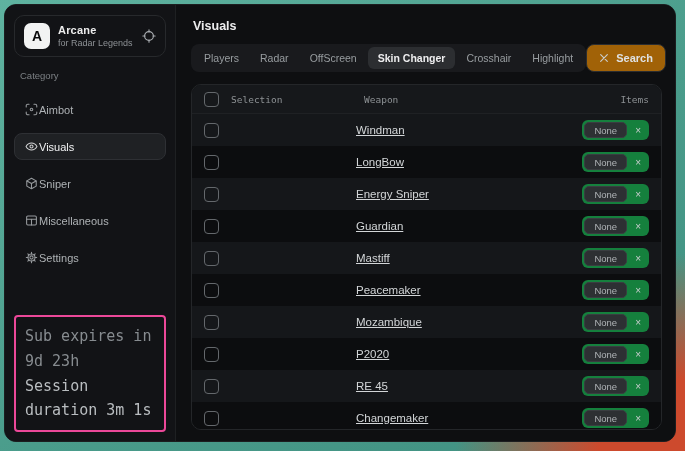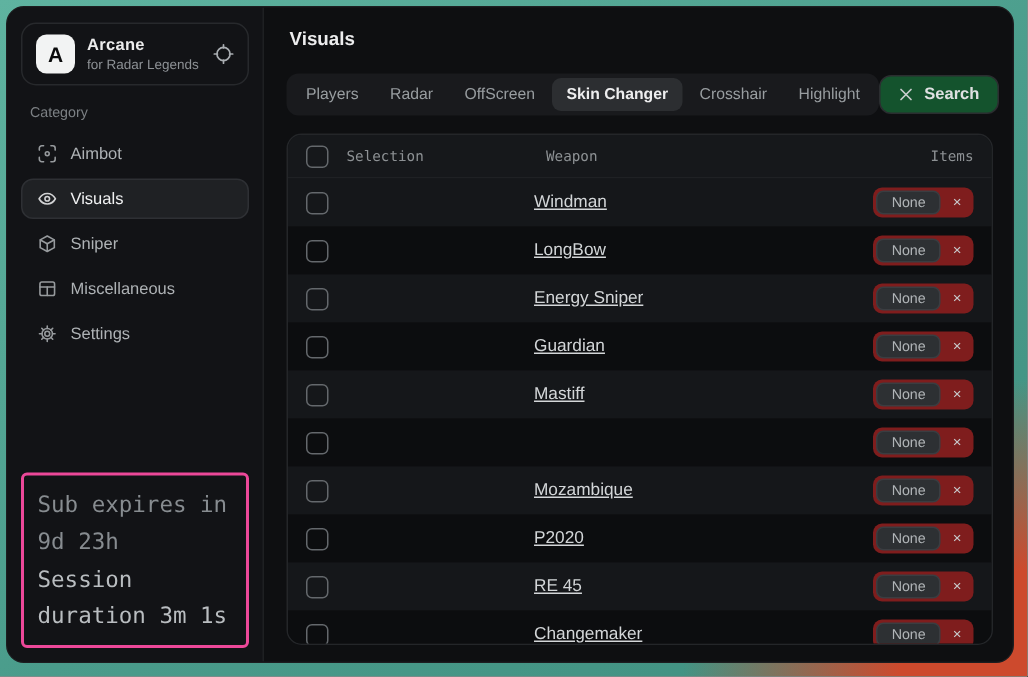--- a/index.html
+++ b/index.html
@@ -20,59 +20,59 @@
              padding:10px 9px 9px; background:#121316; border-right:1px solid #1e2022; }
   .app-card { border:1px solid #27292c; border-radius:10px; padding:7px 9px;
               display:flex; align-items:center; gap:8px; }
   .logo { width:26px; height:26px; border-radius:7px; background:#f2f3f3; color:#0b0b0c;
           font-weight:bold; font-size:14px; display:flex; align-items:center; justify-content:center; }
   .app-title { font-size:11px; font-weight:700; color:#ececec; letter-spacing:.2px; }
   .app-sub { font-size:9px; color:#8d9195; margin-top:2px; }
   .hdr-icon { margin-left:auto; color:#a9adb1; display:flex; cursor:pointer; }
 
   .cat-label { margin:13px 6px 5px; font-size:9.5px; color:#7c8084; }
-  .nav-item { display:flex; align-items:center; gap:9px; padding:6px 10px; margin:3px 0;
+  .nav-item { display:flex; align-items:center; gap:1px; padding:6px 10px; margin:10px 0;
               border-radius:8px; font-size:11px; color:#aeb2b5; border:1px solid transparent; cursor:pointer; }
   .nav-item.active { background:#1f2124; border-color:#2e3034; color:#f1f2f3; }
   .nav-icon { display:flex; opacity:.85; }
 
   .footer-card { margin-top:auto; border:2px solid #ec4899; border-radius:4px; padding:7px 9px;
                  font-family:"DejaVu Sans Mono",monospace; font-size:15px; line-height:1.65; }
   .f1 { color:#878c90; } .f2 { color:#b9bdc0; }
 
   
   .main { flex:1; min-width:0; display:flex; flex-direction:column;
           padding:12px 13px 11px 15px; background:#0e0f11; }
   .title { font-size:12.5px; font-weight:700; color:#ededee; margin:2px 0 0 2px; }
-  .tabrow { display:flex; align-items:center; margin-top:16px; }
+  .tabrow { display:flex; margin-top:11px; }
   .tabs { display:flex; background:#191a1d; border-radius:8px; padding:3px; gap:1px; }
   .tab { border:none; background:transparent; font-family:inherit; font-size:10.5px;
          color:#989da0; padding:5px 10px; border-radius:6px; cursor:pointer; white-space:nowrap; }
   .tab.active { background:#2c2e31; color:#eeeeef; font-weight:600; }
   .search-btn { margin-left:auto; display:flex; align-items:center; gap:7px;
-                background:#14532d; border:1px solid #2b2d30; color:#dfe1e2;
+                background:#a16207; border:1px solid #2b2d30; color:#dfe1e2;
                 font-family:inherit; font-size:11px; font-weight:600;
                 padding:6px 12px; border-radius:8px; cursor:pointer; }
   .s-icon { display:flex; color:#c9cccd; }
 
   
   .table { margin-top:12px; border:1px solid #242629; border-radius:10px; overflow:hidden;
            background:#101214; flex:1; display:flex; flex-direction:column; }
   .thead { display:grid; grid-template-columns:152px 1fr auto; align-items:center;
            height:29px; flex:none; padding:0 12px; background:#16181b; border-bottom:1px solid #1f2124;
            font-family:"DejaVu Sans Mono",monospace; font-size:9.5px; color:#8d9194;gap:8px; }
   .sel-cell { display:flex; align-items:center; gap:12px; }
   .right { justify-self:end; }
   .checkbox { width:15px; height:15px; border:1.5px solid #64686c; border-radius:4px; cursor:pointer; flex:none; }
   .trow { display:grid; grid-template-columns:152px 1fr auto; align-items:center;
           height:32px; flex:none; padding:0 12px; }
   .trow:nth-child(odd) { background:#15171a; }
   .trow:nth-child(even) { background:#0c0d0f; }
   .weapon { font-size:11.5px; color:#d3d6d8;text-decoration:underline; }
-  .badge { justify-self:end; display:flex; align-items:center; background:#7f1d1d;
+  .badge { justify-self:end; display:flex; align-items:center; background:#15803d;
            border-radius:6px; padding:2px; }
   .badge-chip { background:#2d3033; border:1px solid #3a3d41; border-radius:5px;
                 padding:1.5px 9px; font-size:9.5px; color:#b0b4b7; cursor:pointer; }
   .badge-x { padding:0 6px 0 8px; color:#c9ccce; font-size:10px; cursor:pointer; }
 </style>
 </head>
 <body>
 
 <div class="bg">
   <div class="window">
@@ -232,20 +232,21 @@
     <span class="weapon">Mastiff</span>
     <div class="badge">
       <span class="badge-chip">None</span>
       <span class="badge-x">×</span>
     </div>
   </div>
             <div class="trow">
     <div class="sel-cell">
       <span class="checkbox"></span>
     </div>
+    <span class="weapon">Peacemaker</span>
     <div class="badge">
       <span class="badge-chip">None</span>
       <span class="badge-x">×</span>
     </div>
   </div>
             <div class="trow">
     <div class="sel-cell">
       <span class="checkbox"></span>
     </div>
     <span class="weapon">Mozambique</span>

